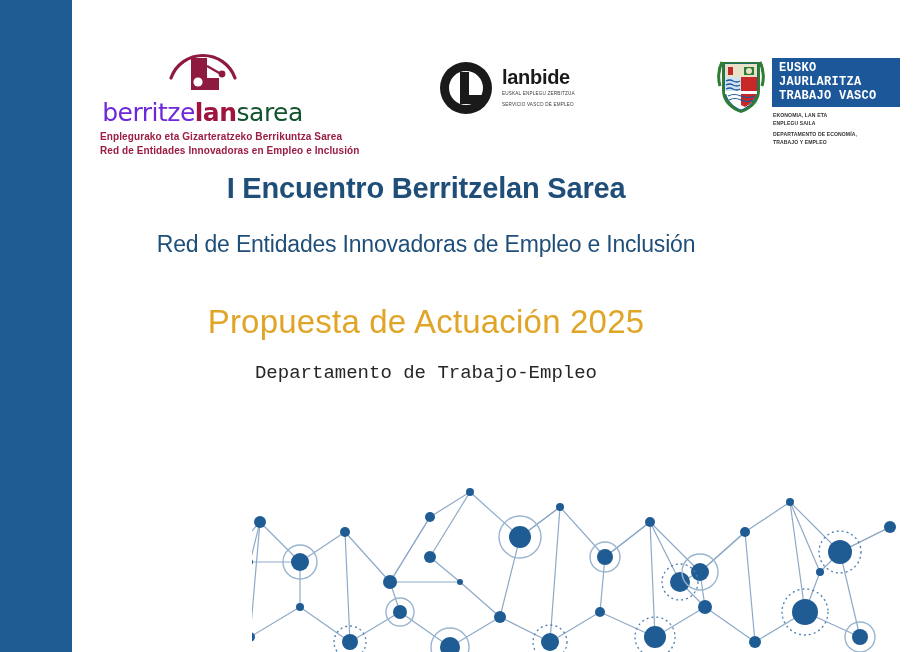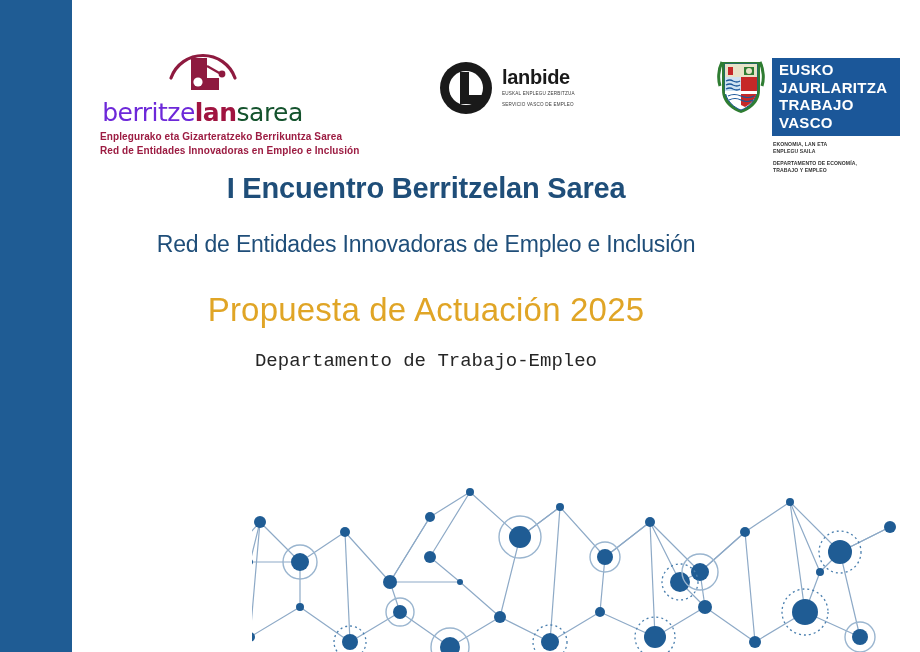--- a/index.html
+++ b/index.html
@@ -66,39 +66,39 @@
   }
   .lb-text{display:flex;flex-direction:column;justify-content:center;}
   .lb-name{font-size:20px;color:#1a1a1a;font-weight:bold;letter-spacing:-.3px;line-height:1;}
   .lb-sub{font-size:4.6px;color:#3a3a3a;line-height:1.5;margin-top:4px;letter-spacing:.2px;}
 
   .logo-gv{position:absolute;left:716px;top:58px;display:flex;align-items:flex-start;gap:6px;}
   .gv-shield{width:50px;height:58px;flex:none;}
   .gv-right{display:flex;flex-direction:column;}
   .gv-banner{background:#1b5799;padding:3px 7px 4px 7px;width:128px;box-sizing:border-box;}
   .gv-banner div{
-    color:#fff;font-size:15px;font-weight:bold;line-height:1.18;letter-spacing:.3px;
-    font-family:Liberation Sans, sans-serif;
+    color:#fff;font-size:12px;font-weight:bold;line-height:1.18;letter-spacing:.3px;
+    font-family:Liberation Mono, monospace;
   }
   .gv-sub{margin-top:5px;padding-left:1px;}
   .gv-sub div{color:#333;font-size:5.1px;line-height:1.45;letter-spacing:.1px;font-weight:bold;}
   .gv-sub .gap{height:4px;}
 
   
   .titles{position:absolute;left:72px;top:160px;width:708px;z-index:6;text-align:center;}
   .t-main{
     color:#1f4e79;font-weight:bold;font-size:29px;line-height:1.0;
     margin:0 auto;padding-top:14px;letter-spacing:-.2px;
   }
   .t-main2{
     color:#1f4e79;font-weight:normal;font-size:23px;line-height:1.38;
     margin:0 auto;padding-top:26px;max-width:720px;letter-spacing:-.2px;
   }
   .t-gold{
-    color:#e0a526;font-size:33px;line-height:1;margin-top:32px;font-weight:normal;
+    color:#e0a526;font-size:33px;line-height:1;margin-top:44px;font-weight:normal;
     letter-spacing:.2px;
   }
   .t-dept{
     color:#262626;font-size:19px;margin-top:24px;font-weight:normal;letter-spacing:0;font-family:Liberation Mono, monospace;
   }
 
   
   .network{
     position:absolute;left:0;bottom:0;width:920px;height:190px;z-index:1;
   }

